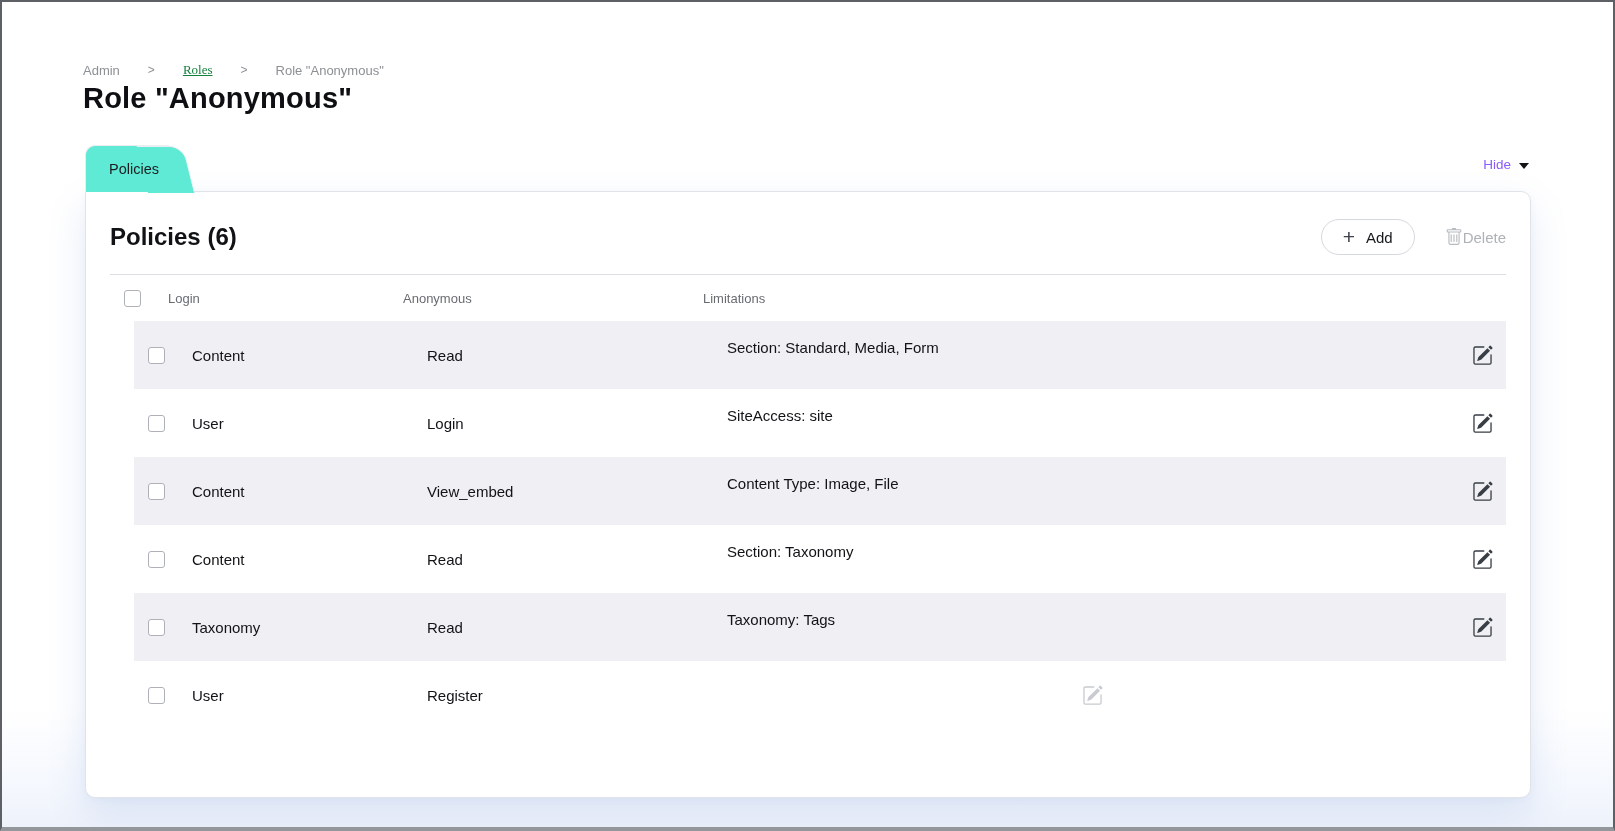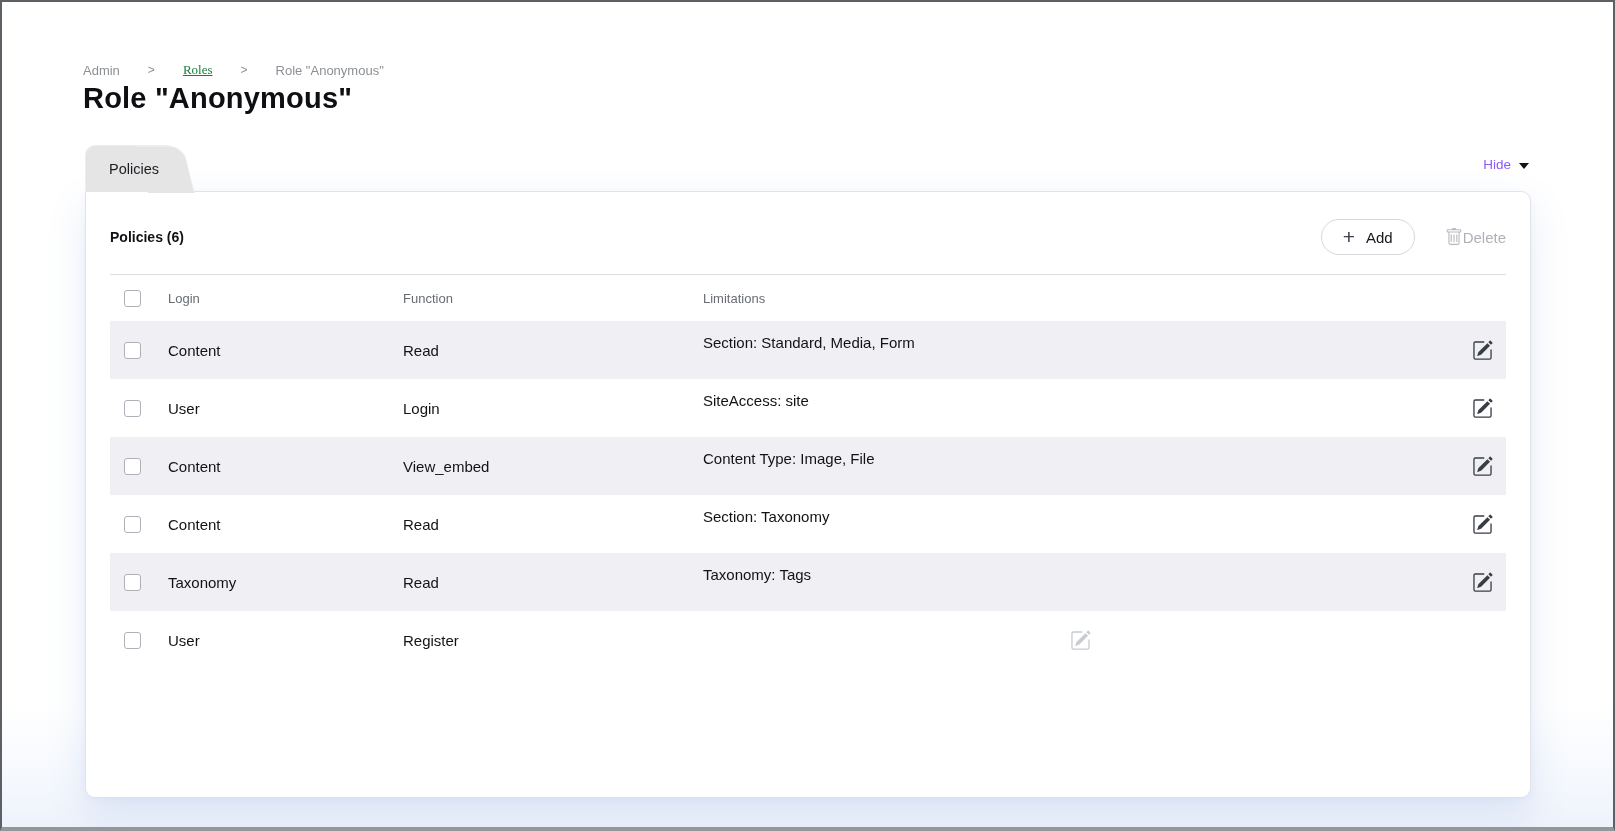--- a/index.html
+++ b/index.html
@@ -36,62 +36,62 @@
     position:absolute; top:0; height:46px; line-height:46px;
     padding:0 10px 0 23px; font-size:14.5px; color:#1b1d21; cursor:pointer;
     border-top-left-radius:10px; white-space:nowrap;
   }
   .tab::after{
     content:""; position:absolute; top:0; right:-26px; width:46px; height:100%;
     background:inherit; transform:skewX(14deg); transform-origin:bottom left;
     border-top-right-radius:14px; border:inherit; border-left:none; z-index:-1;
   }
   .tab-active {
-    left:0; background:#e5e5e5; z-index:3;
+    left:0; background:#5eead4; z-index:3;
     border-top:1px solid #ebedf1; border-left:1px solid #ebedf1;
     height:47px; 
   }
   .tab-active::after{ border-top:1px solid #ebedf1; border-right:1px solid #eef0f3; }
   .tab-inactive { left:115px; background:#eef0f4; z-index:2; }
 
   .hide-toggle { position:absolute; right:2px; top:12px; display:flex; align-items:center; gap:8px;
     font-size:13.5px; color:#8b5cf6; cursor:pointer; z-index:4; }
   .caret-down { width:0; height:0; border-left:5px solid transparent; border-right:5px solid transparent; border-top:6px solid #131417; margin-top:2px; }
 
   
   .panel {
     position:relative; margin-top:0; width:1446px; min-height:607px;
     background:#ffffff; border:1px solid #e1e3e8;
     border-radius:0 10px 10px 10px;
     box-shadow:0 16px 38px rgba(96,128,204,.16), 0 2px 6px rgba(96,128,204,.06);
   }
 
   .panel-header { display:flex; justify-content:space-between; align-items:center; padding:27px 24px 19px 24px; }
-  .panel-heading { font-size:14px; font-weight:700; color:#101215; }
+  .panel-heading { font-size:24px; font-weight:700; color:#101215; }
   .panel-actions { display:flex; align-items:center; gap:30px; }
 
   .add-button {
     display:flex; align-items:center; gap:11px; height:36px; padding:0 21px;
     background:#ffffff; border:1px solid #d5d8dd; border-radius:18px;
     font-size:15px; color:#16181b; cursor:pointer;
   }
   .add-button .plus { font-size:21px; font-weight:400; color:#3c4248; line-height:1; margin-top:-2px; }
 
   .delete-button { display:flex; align-items:center; font-size:15px; color:#aeb1b6; cursor:default; background:none; border:none; }
   .delete-button svg { color:#b8bbc0; }
 
   .divider { height:1px; background:#dcdee3; margin:0 24px; }
 
   .grid { display:grid; grid-template-columns:58px 235px 300px 1fr 48px; align-items:center; }
 
   .table-head { margin:0 24px; height:46px; color:#686c71; font-size:13px; }
   .table-head .cb-cell { padding-left:14px; }
 
   .rows { margin:0 24px 30px 24px; }
-  .table-row { height:58px; border-radius:0; background:#ffffff; }
+  .table-row { height:68px; border-radius:0; background:#ffffff;margin-left:24px; }
   .table-row.striped { background:#f0f0f4; }
   .table-row .cb-cell { padding-left:14px; }
   .cell { font-size:15px; color:#121316; }
   .cell-limitations { position:relative; top:-8px; }
 
   input[type="checkbox"].cb {
     appearance:none; -webkit-appearance:none; width:17px; height:17px;
     border:1px solid #aeb2b8; border-radius:3px; background:#fff; cursor:pointer; display:block;
   }
 
@@ -144,21 +144,21 @@
         </div>
       </div>
 
       <div class="divider"></div>
 
       <div class="grid table-head">
         <div class="cb-cell">
           <input type="checkbox" class="cb" style="">
         </div>
         <div>Login</div>
-        <div>Function</div>
+        <div>Anonymous</div>
         <div>Limitations</div>
         <div></div>
       </div>
 
       <div class="rows">
 
           <div class="grid table-row striped">
             <div class="cb-cell">
               <input type="checkbox" class="cb" style="">
             </div>

